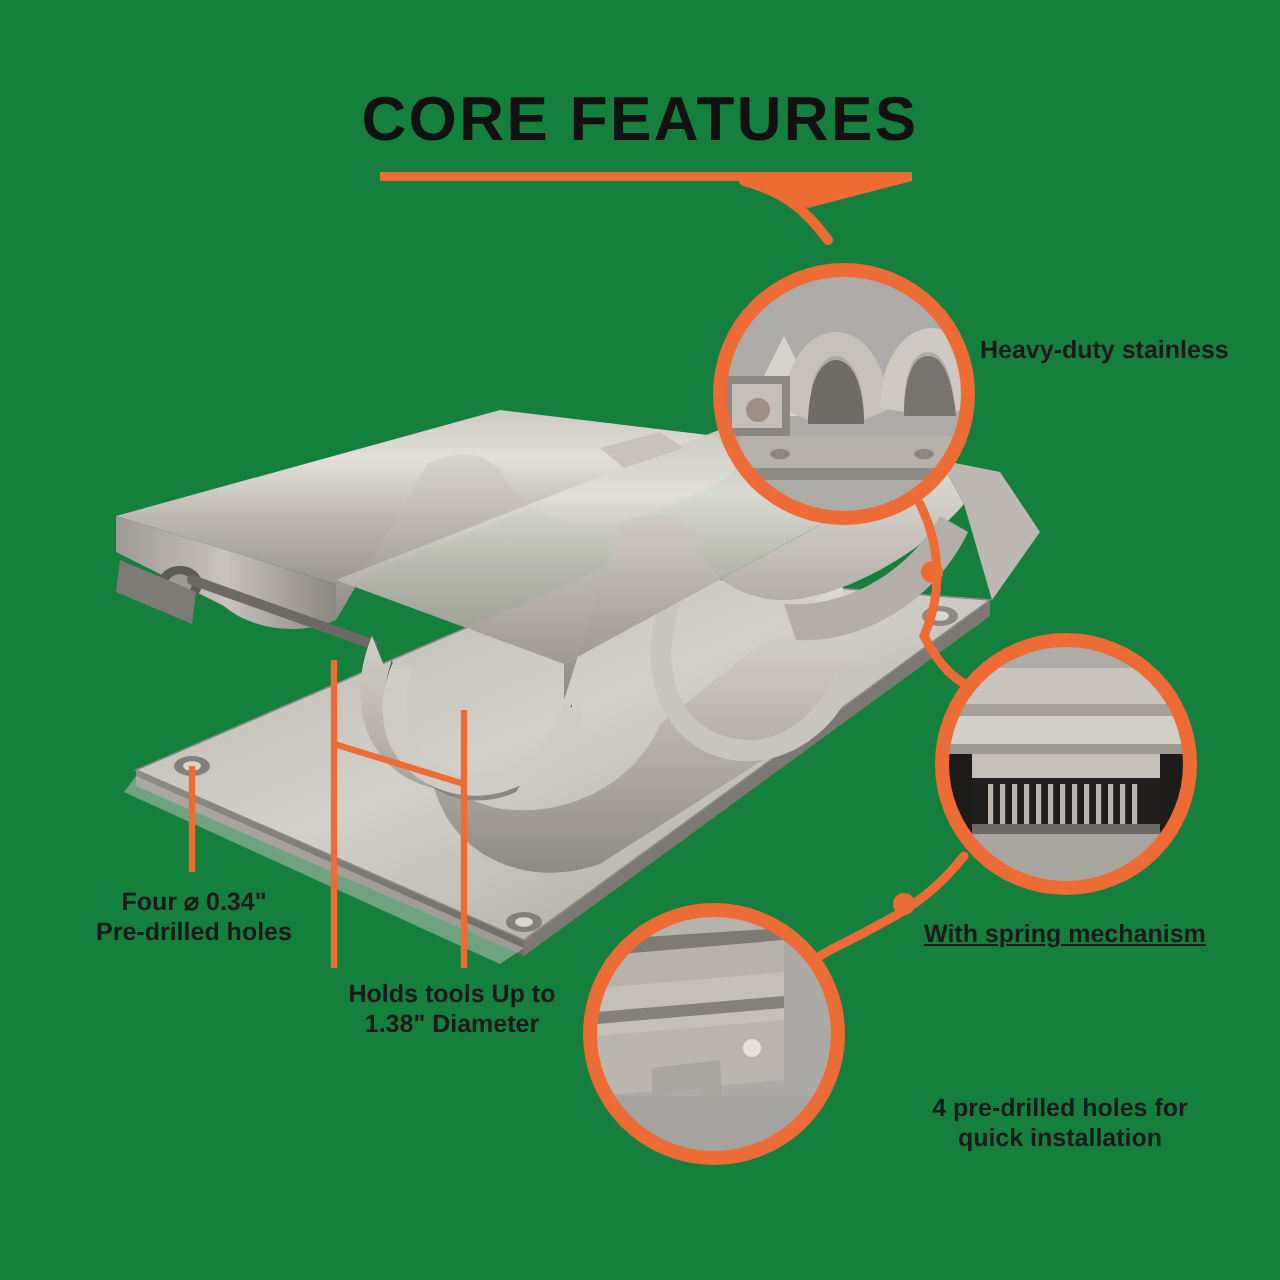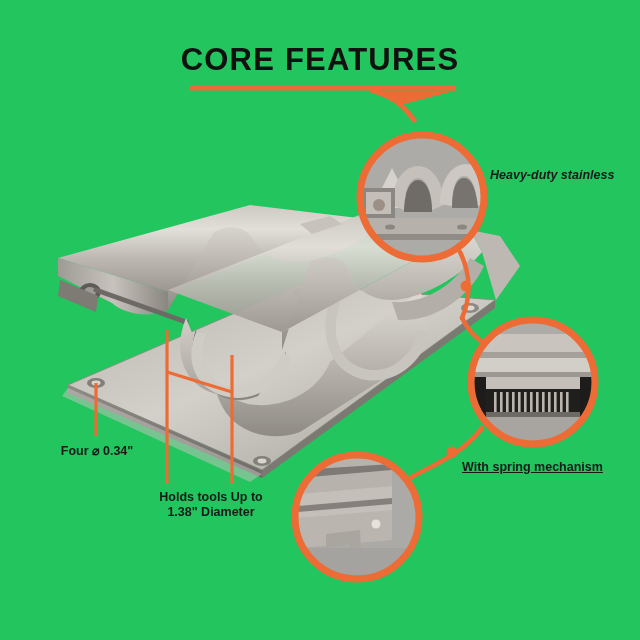--- a/index.html
+++ b/index.html
@@ -4,21 +4,21 @@
 <style>
   html, body {
     margin: 0;
     padding: 0;
     background: #ffffff;
   }
   #canvas {
     position: relative;
     width: 640px;
     height: 640px;
-    background: #22c55e;
+    background: #15803d;
     overflow: hidden;
     font-family: "Liberation Sans", sans-serif;
   }
 
   
   .title {
     position: absolute;
     left: 0;
     top: 42px;
     width: 640px;
@@ -32,25 +32,25 @@
   }
 
   
   .callout-text {
     position: absolute;
     font-family: "Liberation Sans", sans-serif;
     font-weight: bold;
     color: #1a1a1a;
     line-height: 1.22;
   }
-  .ct-heavy  { left: 490px; top: 168px; width: 145px; font-size: 12.5px; text-align: left; font-style: italic; }
+  .ct-heavy  { left: 490px; top: 168px; width: 145px; font-size: 12.5px; text-align: left; }
   .ct-spring { left: 462px; top: 460px; width: 175px; font-size: 12.5px; text-align: left; text-decoration: underline; }
   .ct-holes4 { left: 424px; top: 547px; width: 212px; font-size: 12.5px; text-align: center; }
   .ct-four   { left: 22px;  top: 444px; width: 150px; font-size: 12.5px; text-align: center; }
-  .ct-holds  { left: 122px; top: 490px; width: 178px; font-size: 12.5px; text-align: center; }
+  .ct-holds  { left: 137px; top: 490px; width: 178px; font-size: 12.5px; text-align: center; }
 
   
   #art {
     position: absolute;
     left: 0;
     top: 0;
     width: 640px;
     height: 640px;
   }
 </style>
@@ -311,23 +311,28 @@
   <div class="title">CORE FEATURES</div>
 
   <div class="callout-text ct-heavy">
     <div>Heavy-duty stainless</div>
   </div>
 
   <div class="callout-text ct-spring">
     <div>With spring mechanism</div>
   </div>
 
+  <div class="callout-text ct-holes4">
+    <div>4 pre-drilled holes for</div>
+    <div>quick installation</div>
+  </div>
 
   <div class="callout-text ct-four">
     <div>Four ⌀ 0.34"</div>
+    <div>Pre-drilled holes</div>
   </div>
 
   <div class="callout-text ct-holds">
     <div>Holds tools Up to</div>
     <div>1.38" Diameter</div>
   </div>
 
 </div>
 
 </body></html>

